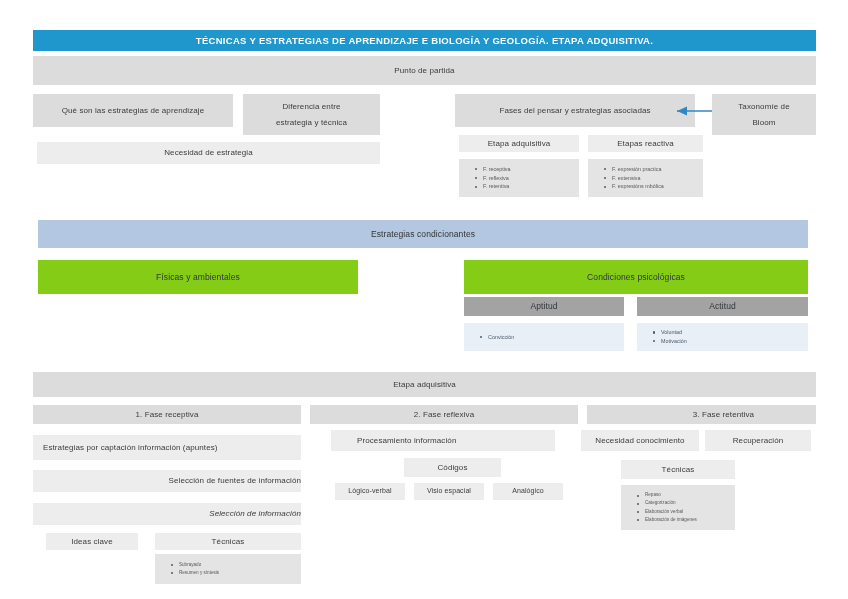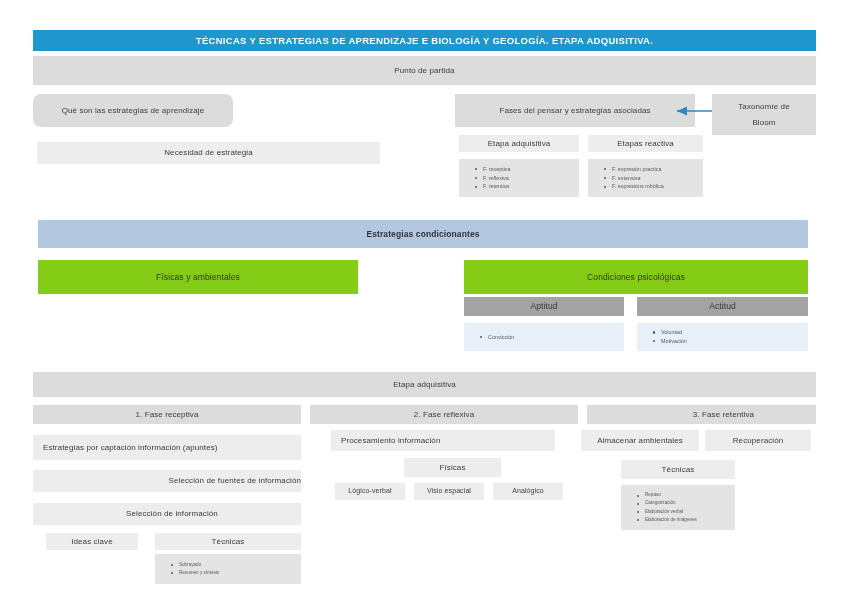--- a/index.html
+++ b/index.html
@@ -46,21 +46,21 @@
   }
   .v-gray-light {
     background: #ededed;
     color: #3b3b3b;
     font-size: 8px;
   }
   .v-blueband {
     background: #b4c7e0;
     color: #30343a;
     font-size: 8.5px;
-    font-weight: 700;
+    font-weight: 400;
   }
   .v-blue-mid {
     background: #a3a3a3;
     color: #32363c;
     font-size: 8.5px;
   }
   .v-blue-pale {
     background: #84cc16;
     color: #32363c;
     font-size: 8.5px;
@@ -116,24 +116,28 @@
 <div class="canvas">
 
   <div class="box v-title" style="left:33px; top:24px; width:783px; height:21px;">
     <span>TÉCNICAS Y ESTRATEGIAS DE APRENDIZAJE E BIOLOGÍA Y GEOLOGÍA. ETAPA ADQUISITIVA.</span>
   </div>
 
   <div class="box v-gray" style="left:33px; top:50px; width:783px; height:29px;">
     <span>Punto de partida</span>
   </div>
 
-  <div class="box v-gray" style="left:33px; top:88px; width:200px; height:33px;border-radius:8px;">
+  <div class="box v-gray" style="left:33px; top:88px; width:200px; height:33px;">
     <span>Qué son las estrategias de aprendizaje</span>
   </div>
 
+  <div class="box v-gray two-line" style="left:243px; top:88px; width:137px; height:41px;">
+    <span>Diferencia entre</span>
+    <span>estrategia y técnica</span>
+  </div>
 
   <div class="box v-gray" style="left:455px; top:88px; width:240px; height:33px;">
     <span>Fases del pensar y estrategias asociadas</span>
   </div>
 
   <div class="box v-gray-light" style="left:37px; top:136px; width:343px; height:22px;">
     <span>Necesidad de estrategia</span>
   </div>
 
   <svg class="arrow" style="left:675px; top:99px;" width="58" height="12" viewBox="0 0 58 12">
@@ -221,61 +225,61 @@
   </div>
 
   <div class="box v-gray-light" style="left:33px; top:429px; width:268px; height:25px; justify-content:flex-start; padding-left:10px;text-align:right;">
     <span>Estrategias por captación información (apuntes)</span>
   </div>
 
   <div class="box v-gray-light" style="left:33px; top:464px; width:268px; height:22px; justify-content:flex-end; padding-left:10px;">
     <span>Selección de fuentes de información</span>
   </div>
 
-  <div class="box v-gray-light" style="left:33px; top:497px; width:268px; height:22px; justify-content:center; padding-left:10px;">
+  <div class="box v-gray-light" style="left:33px; top:497px; width:268px; height:22px; justify-content:flex-end; padding-left:10px;font-style:italic;">
     <span>Selección de información</span>
   </div>
 
   <div class="box v-gray-light" style="left:46px; top:527px; width:92px; height:17px;">
     <span>Ideas clave</span>
   </div>
 
   <div class="box v-gray-light" style="left:155px; top:527px; width:146px; height:17px;">
     <span>Técnicas</span>
   </div>
 
   <div class="bullets v-gray-bullets small" style="left:155px; top:548px; width:146px; height:30px;">
     <ul>
       <li>Subrayado</li>
       <li>Resumen y síntesis</li>
     </ul>
   </div>
 
-  <div class="box v-gray-light" style="left:331px; top:424px; width:224px; height:21px; justify-content:flex-start; padding-left:10px;">
+  <div class="box v-gray-light" style="left:331px; top:424px; width:224px; height:21px; justify-content:flex-start; padding-left:26px;">
     <span>Procesamiento información</span>
   </div>
 
   <div class="box v-gray-light" style="left:404px; top:452px; width:97px; height:19px;">
-    <span>Físicas</span>
+    <span>Códigos</span>
   </div>
 
   <div class="box v-gray-light" style="left:335px; top:477px; width:70px; height:17px; font-size:7px;">
     <span>Lógico-verbal</span>
   </div>
 
   <div class="box v-gray-light" style="left:414px; top:477px; width:70px; height:17px; font-size:7px;">
     <span>Visio espacial</span>
   </div>
 
   <div class="box v-gray-light" style="left:493px; top:477px; width:70px; height:17px; font-size:7px;">
     <span>Analógico</span>
   </div>
 
   <div class="box v-gray-light" style="left:581px; top:424px; width:118px; height:21px;">
-    <span>Almacenar ambientales</span>
+    <span>Necesidad conocimiento</span>
   </div>
 
   <div class="box v-gray-light" style="left:705px; top:424px; width:106px; height:21px;">
     <span>Recuperación</span>
   </div>
 
   <div class="box v-gray-light" style="left:621px; top:454px; width:114px; height:19px;">
     <span>Técnicas</span>
   </div>
 

